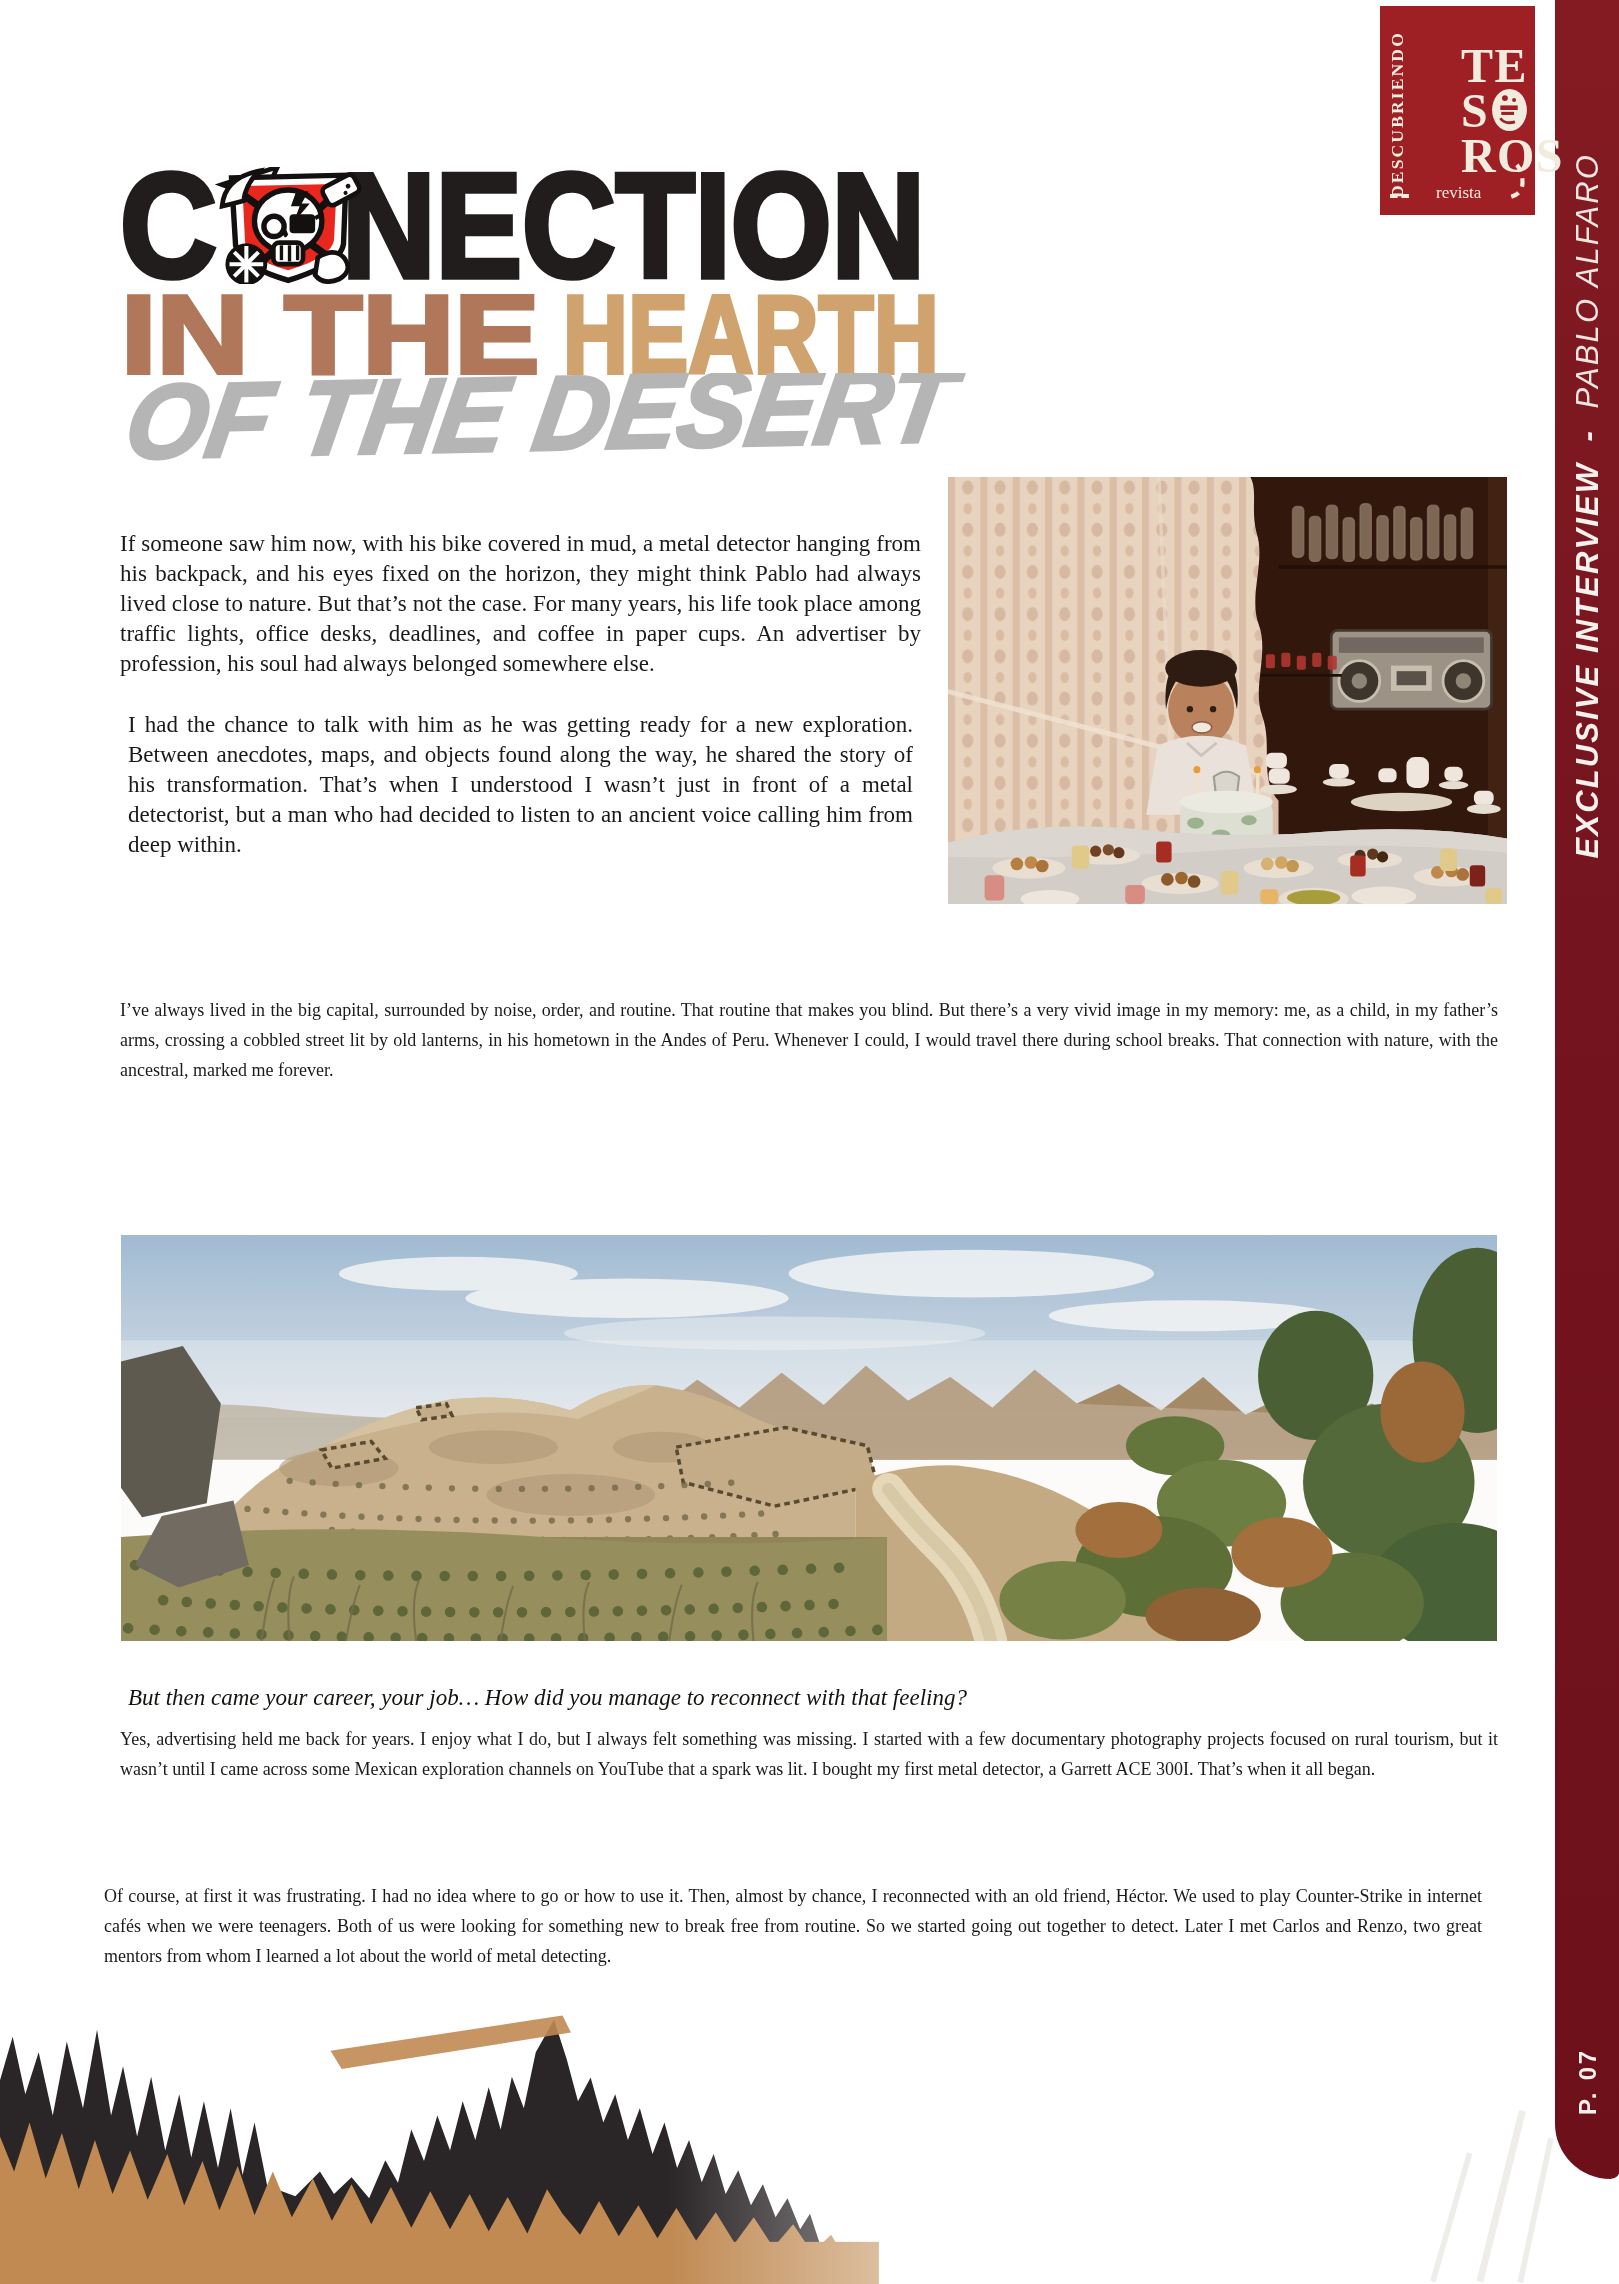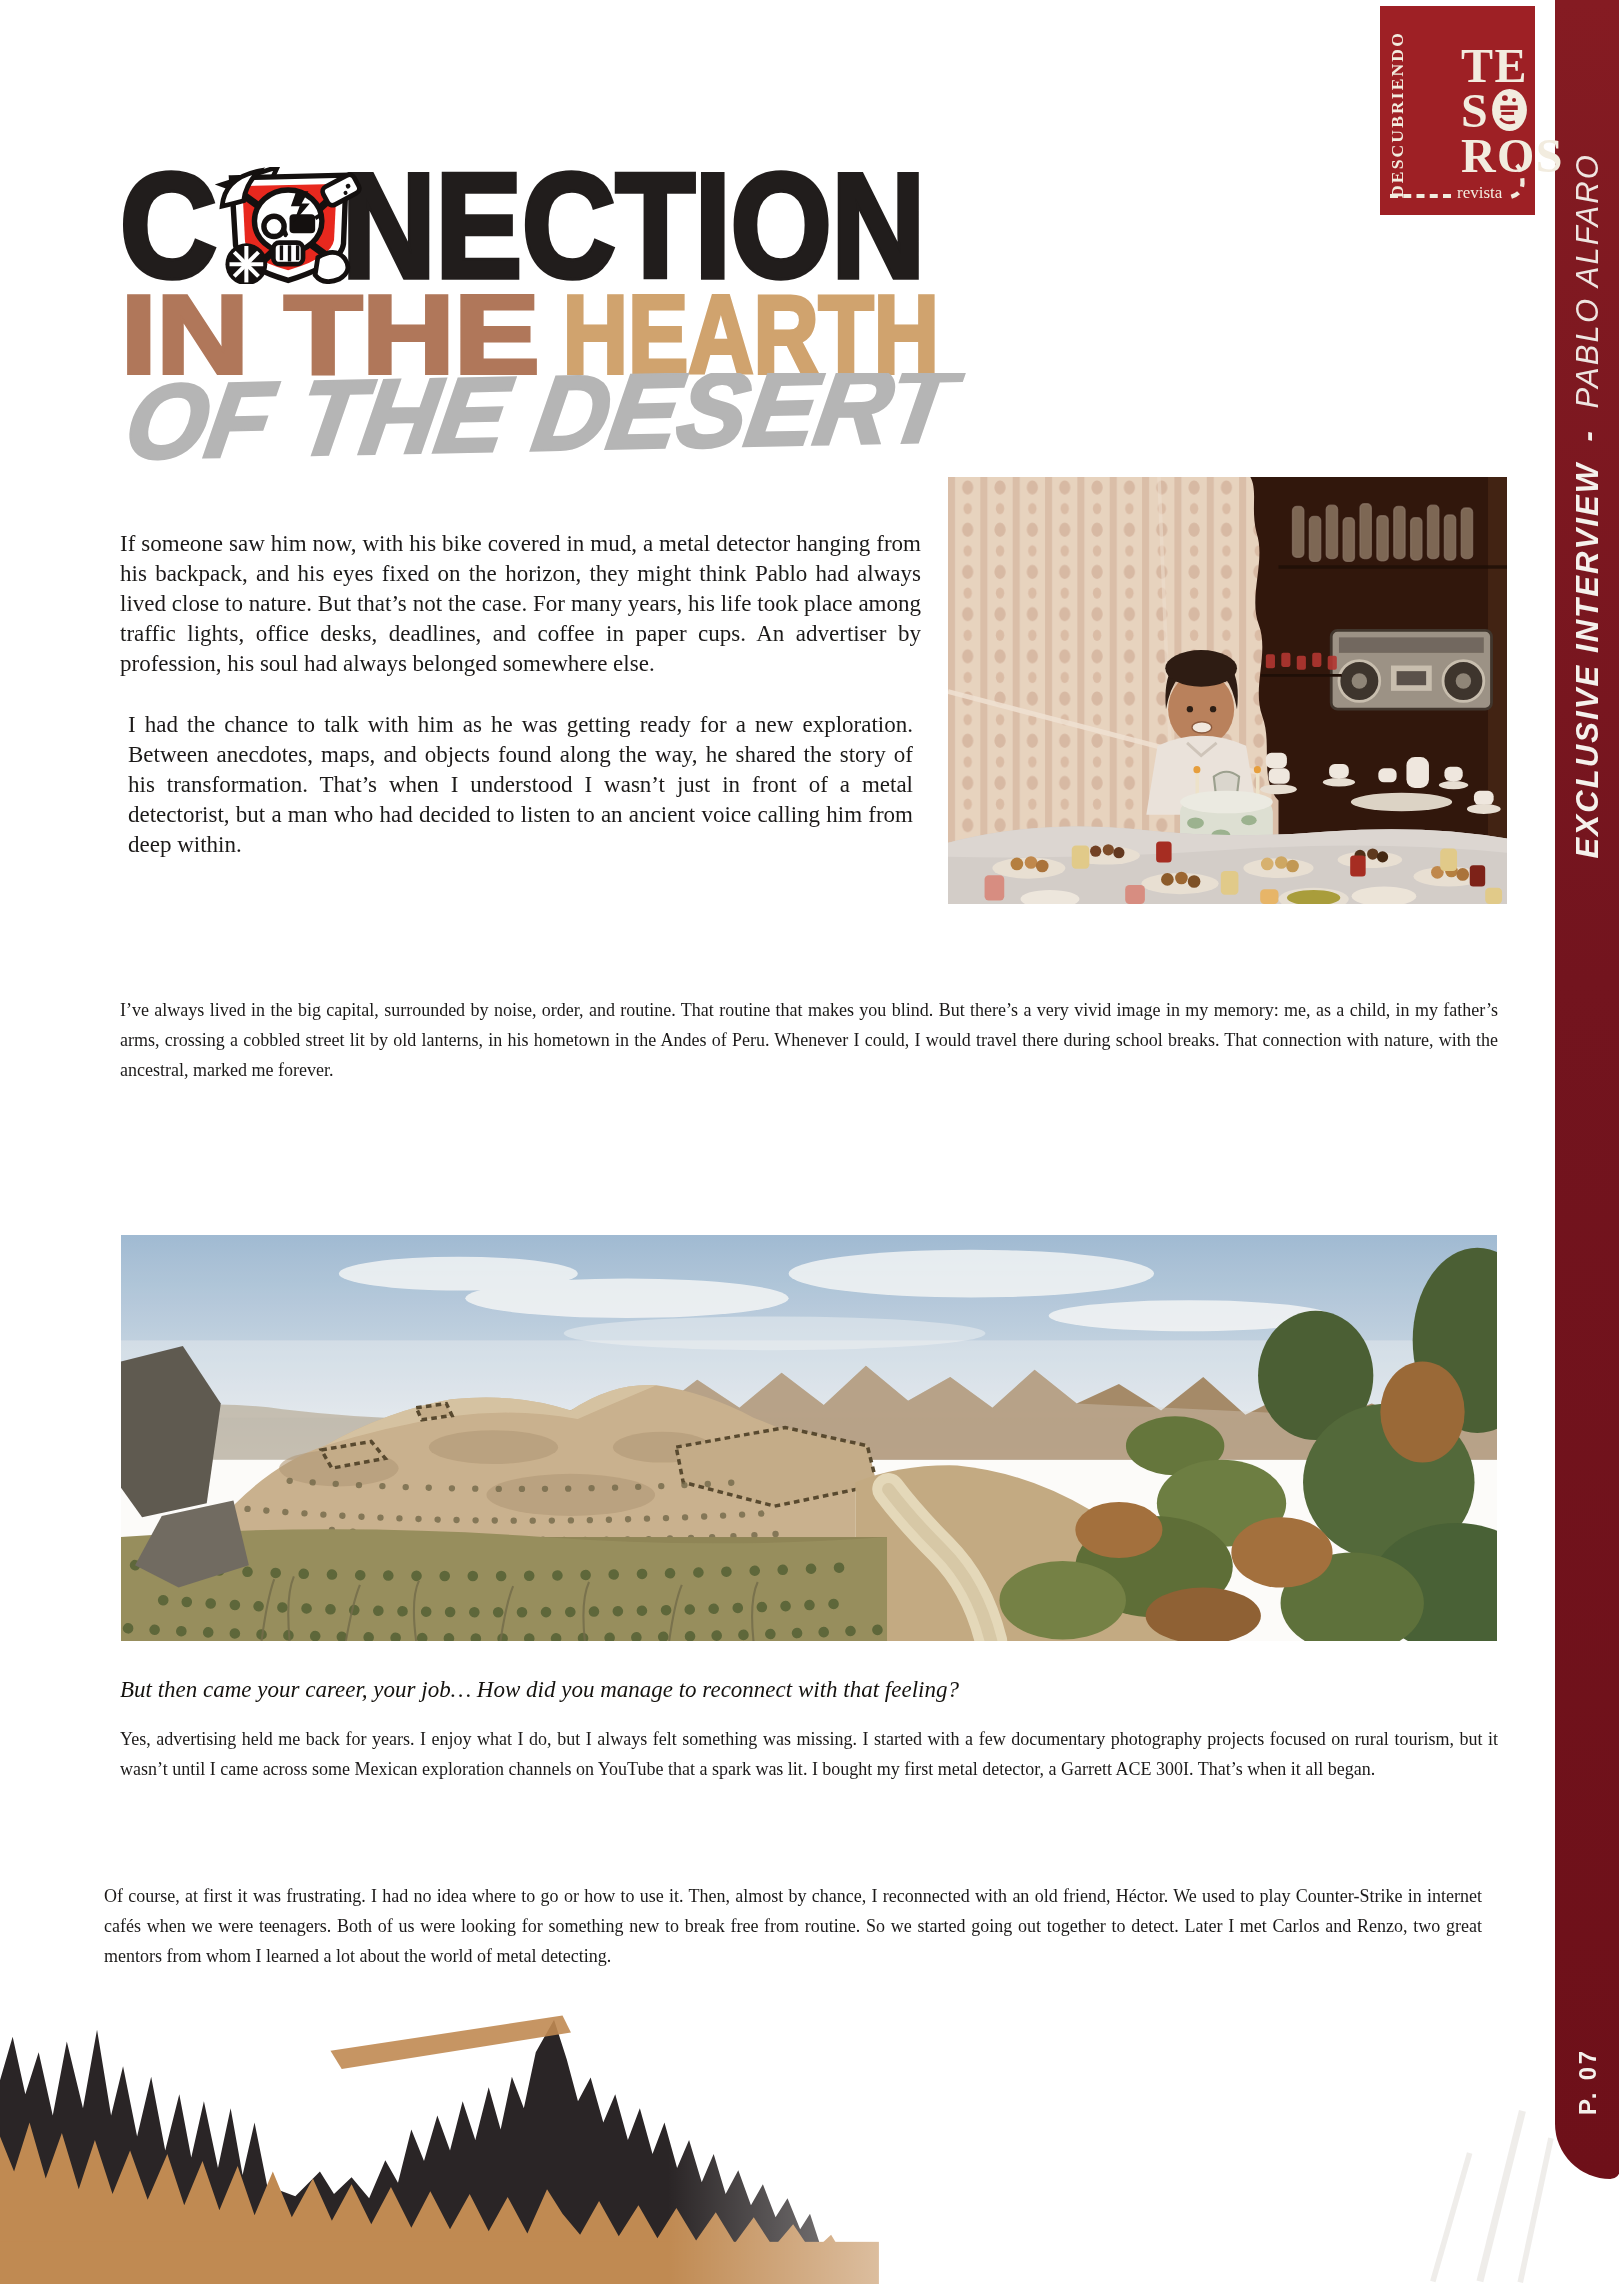--- a/index.html
+++ b/index.html
@@ -9,21 +9,21 @@
   
   #logo-box{left:1380px;top:5.6px;width:155px;height:209px;background:#9E2025;z-index:6;}
   #logo-inner{position:absolute;left:0;top:0;right:0;bottom:0;}
   .desc-vert{position:absolute;left:7px;top:44px;height:148px;writing-mode:vertical-rl;
              transform:rotate(180deg);font-family:"Liberation Serif",serif;font-size:17.6px;
              letter-spacing:2.1px;color:#F2ECDF;font-weight:bold;}
   .wordmark{position:absolute;left:37px;top:37px;font-family:"Liberation Serif",serif;
             font-weight:bold;color:#F2ECDF;font-size:48px;line-height:45px;letter-spacing:1.4px;margin-left:44px;}
   .wordmark .row{display:flex;align-items:center;}
   .coin{display:inline-block;margin-left:1.4px;}
-  .logo-bottom{position:absolute;left:9.8px;bottom:11.2px;width:135px;display:flex;align-items:flex-end;}
+  .logo-bottom{position:absolute;left:9.8px;bottom:11.2px;width:135px;display:flex;align-items:flex-end;gap:21px;}
   .dashes{flex:1 1 auto;border-top:4.2px dashed #F2ECDF;margin-bottom:5.6px;}
   .revista{font-family:"Liberation Serif",serif;font-size:17px;color:#F2ECDF;margin:0 4.2px 0 5.6px;}
   .hook{margin-bottom:2.8px;}
   
   #strip{left:1555px;top:0;width:65px;height:2179px;z-index:5;
          background:linear-gradient(180deg,#851B22 0%,#73141E 45%,#6E1019 100%);
          border-bottom-left-radius:56px;border-bottom-right-radius:9.8px;}
   .strip-rot{position:absolute;left:0;width:65px;display:flex;align-items:center;justify-content:center;}
   #strip-title{top:105px;height:801px;}
   #strip-title span.inner{writing-mode:vertical-rl;transform:rotate(180deg);white-space:nowrap;
@@ -390,21 +390,21 @@
       <ellipse cx="1420" cy="420" rx="62" ry="40" fill="#A06A35"></ellipse>
       <ellipse cx="1652" cy="452" rx="72" ry="50" fill="#A06A35"></ellipse>
       <ellipse cx="1852" cy="252" rx="60" ry="72" fill="#96622F"></ellipse>
       <ellipse cx="1540" cy="542" rx="82" ry="40" fill="#8A5A2C"></ellipse>
       <ellipse cx="1340" cy="520" rx="90" ry="56" fill="#6E7C3E"></ellipse>
     </g>
     <rect width="1958" height="578" fill="#D8C9A8" opacity="0.07"></rect>
   </svg>
 
   <div class="abs wideblock" style="left:120px;top:1677px;">
-    <p class="question" style="margin:0;">But then came your career, your job… How did you manage to reconnect with that feeling?</p>
+    <p class="question" style="margin:8px;">But then came your career, your job… How did you manage to reconnect with that feeling?</p>
   </div>
   <div class="abs wideblock" style="left:120px;top:1724px;">
     <p class="para wide" style="margin:0;">Yes, advertising held me back for years. I enjoy what I do, but I always felt something was missing. I started with a few documentary photography projects focused on rural tourism, but it wasn’t until I came across some Mexican exploration channels on YouTube that a spark was lit. I bought my first metal detector, a Garrett ACE 300I. That’s when it all began.</p>
   </div>
   <div class="abs wideblock" style="left:104px;top:1881px;">
     <p class="para wide" style="margin:0;">Of course, at first it was frustrating. I had no idea where to go or how to use it. Then, almost by chance, I reconnected with an old friend, Héctor. We used to play Counter-Strike in internet cafés when we were teenagers. Both of us were looking for something new to break free from routine. So we started going out together to detect. Later I met Carlos and Renzo, two great mentors from whom I learned a lot about the world of metal detecting.</p>
   </div>
 
   <svg class="abs" style="left:0;top:2010px;z-index:3;" width="1620" height="274" viewBox="0 0 2304 390" preserveAspectRatio="none">
     <defs>

